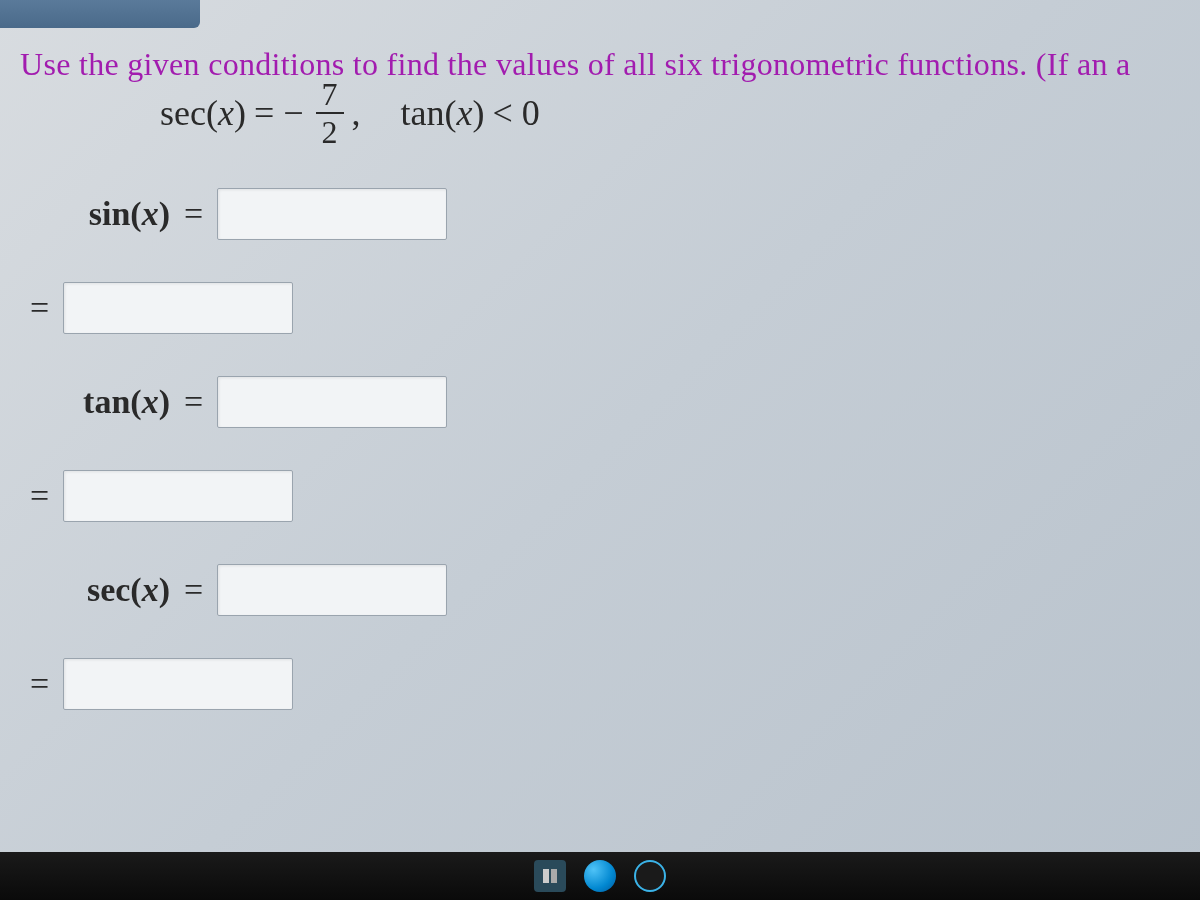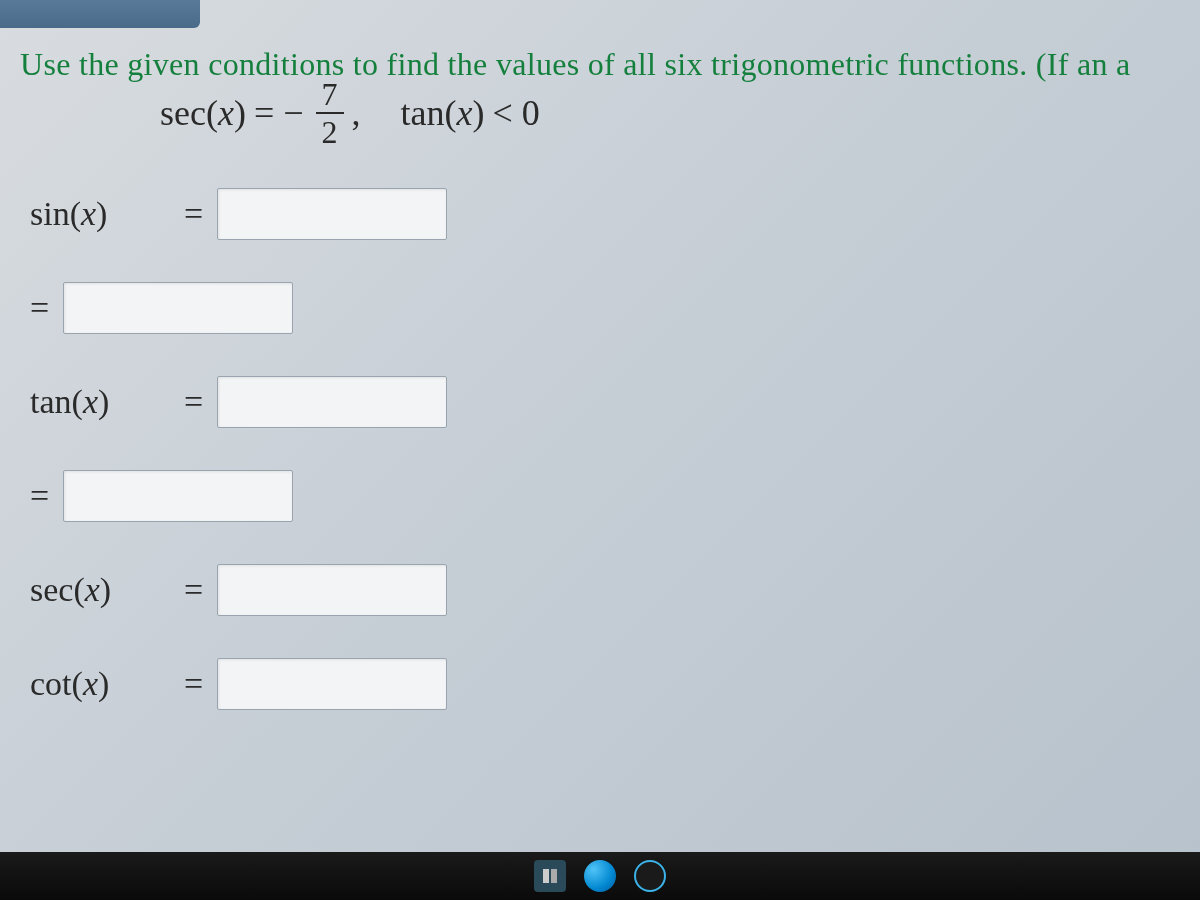--- a/index.html
+++ b/index.html
@@ -12,21 +12,21 @@
       height: 900px;
       background: linear-gradient(135deg, #d8dce0 0%, #c5cdd5 50%, #b8c2cc 100%);
       font-family: Georgia, 'Times New Roman', serif;
       color: #2a2a2a;
       overflow: hidden;
       position: relative;
       padding: 40px 20px 20px 20px;
     }
     .instruction-text {
       font-size: 32px;
-      color: #15803d;
+      color: #a21caf;
       line-height: 1.5;
       margin-bottom: 0px;
       letter-spacing: 0.3px;
     }
     .given-conditions {
       display: flex;
       align-items: center;
       gap: 40px;
       margin-left: 140px;
       margin-top: -10px;
@@ -75,22 +75,23 @@
       margin-left: 10px;
     }
     .answer-row {
       display: flex;
       align-items: center;
       gap: 14px;
       font-size: 34px;
     }
     .label {
       min-width: 140px;
-      text-align: left;
+      text-align: right;
       display: inline-block;
+      font-weight: bold;
     }
     .input-box {
       width: 230px;
       height: 52px;
       background: #f2f4f6;
       border: 1px solid #9aa4ae;
       border-radius: 2px;
       font-size: 28px;
       padding: 0 10px;
       box-shadow: inset 1px 1px 3px rgba(0,0,0,0.08);
@@ -189,21 +190,20 @@
     <input class="input-box" type="text" style="">
   </div>
 
   <div class="answer-row">
     <span class="label"><span>sec</span>(<span class="var-x">x</span>)</span>
     <span>=</span>
     <input class="input-box" type="text" style="">
   </div>
 
   <div class="answer-row">
-    <span class="label"><span>cot</span>(<span class="var-x">x</span>)</span>
     <span>=</span>
     <input class="input-box" type="text" style="">
   </div>
 
 </div>
 
 <div class="taskbar">
   <div class="taskbar-icon icon-generic">
     <svg width="18" height="18" viewBox="0 0 18 18">
       <rect x="2" y="2" width="6" height="14" fill="#ccc"></rect>

